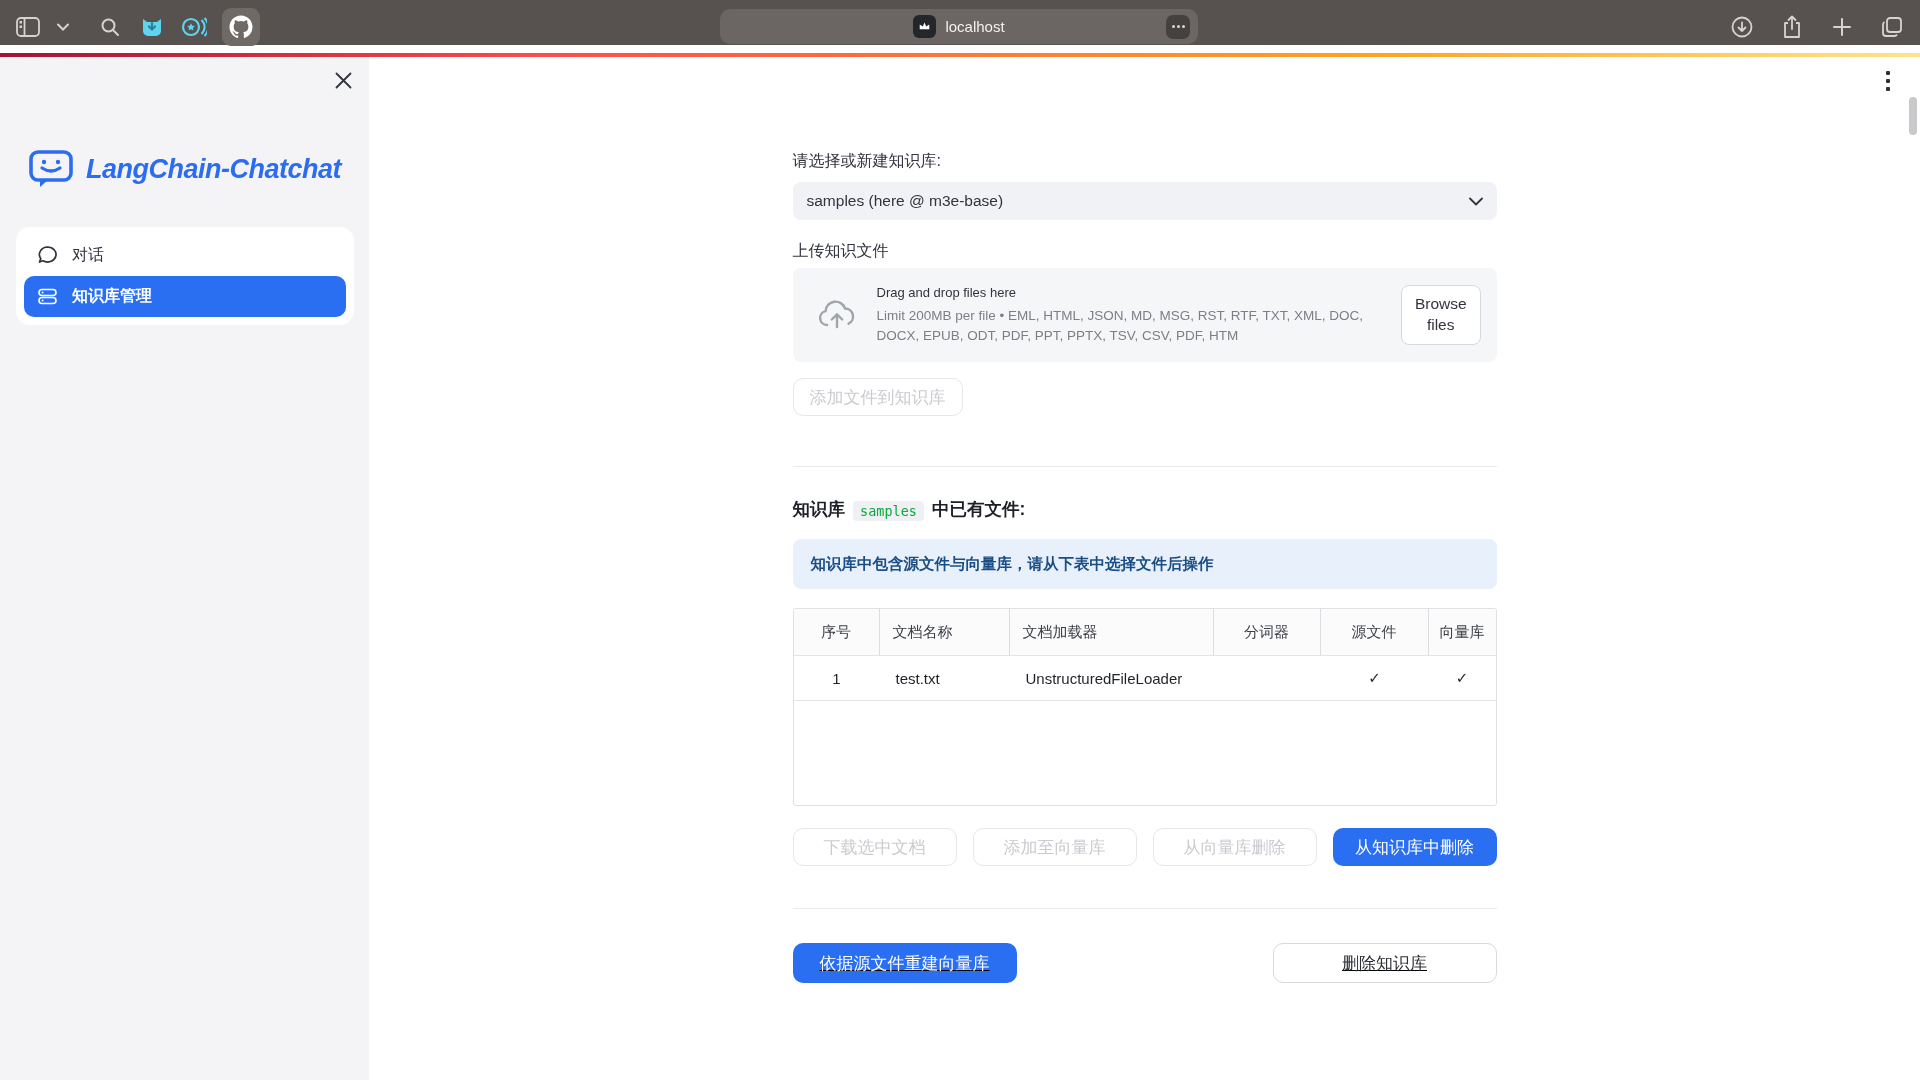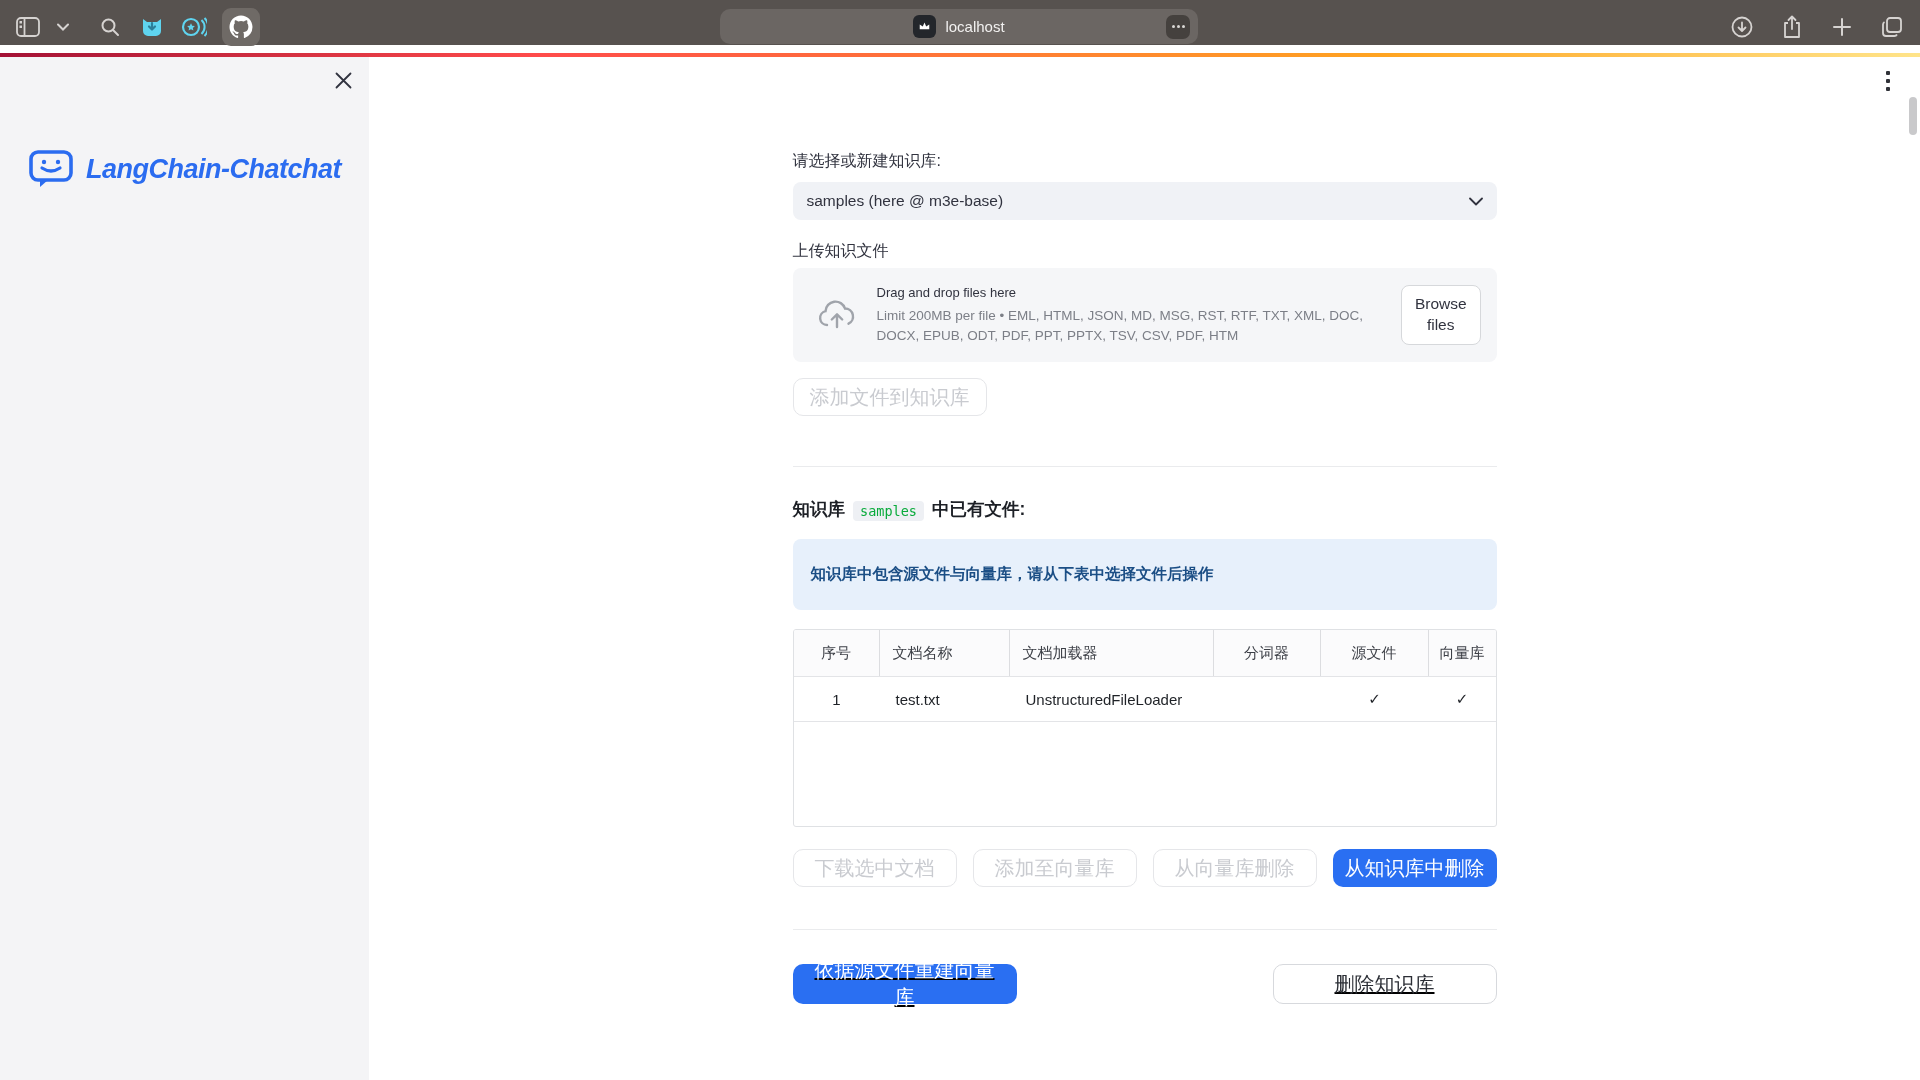--- a/index.html
+++ b/index.html
@@ -71,37 +71,37 @@
     align-items:center; padding:0 16px 0 24px; }
   .dz-text { margin-left:20px; width:560px; }
   .dz-title { font-size:13px; color:#31333f; margin-bottom:6px; }
   .dz-limit { font-size:13.5px; color:#7c7f87; line-height:1.45; max-width:560px; }
   .browse-btn { margin-left:auto; width:84px; min-height:60px; background:#ffffff;
     border:1px solid #d6d8db; border-radius:8px; font-size:15.5px; color:#31333f;
     display:flex; align-items:center; justify-content:center; text-align:center;
     line-height:1.35; cursor:pointer; padding:6px; }
 
   .btn { display:inline-flex; align-items:center; justify-content:center;
-    height:38px; border-radius:10px; font-size:20px; cursor:pointer;
+    height:38px; border-radius:10px; font-size:17px; cursor:pointer;
     background:#fff; border:1px solid #e5e6e9; color:#c9cbd0; padding:0 16px;text-align:center; }
   .btn.primary { background:#2a6ff2; border:none; color:#ffffff; }
   .btn.secondary { border:1px solid #d7d9dd; color:#2b2e35; }
   .add-files-btn { margin-top:16px; }
 
   .divider { border:none; border-top:1px solid #eaebed; }
   .hr1 { margin-top:50px; margin-bottom:30px; }
   .hr2 { margin-top:42px; margin-bottom:34px; }
 
   .kb-heading { font-size:17.5px; font-weight:700; color:#1d2026;
     display:flex; align-items:flex-end; }
   .kb-code { font-family:"DejaVu Sans Mono","Liberation Mono",monospace;
     font-size:13.5px; font-weight:400; color:#09ab3b; background:#eef0f4;
     border-radius:4px; padding:2px 7px; margin:0 8px; }
 
-  .infobox { margin-top:18px; height:71px; background:#e7f0fb; border-radius:8px;
+  .infobox { margin-top:18px; height:50px; background:#e7f0fb; border-radius:8px;
     display:flex; align-items:center; padding-left:18px; }
   .infobox span { color:#1b4e85; font-size:15.5px; font-weight:600; }
 
   .file-table { margin-top:19px; height:198px; border:1px solid #dfe1e4;
     border-radius:3px; background:#fff; overflow:hidden; }
   .t-row { display:grid; grid-template-columns:86px 130px 204px 107px 108px 1fr; }
   .t-head { height:46px; background:#fbfbfc; }
   .t-head .t-cell { font-weight:500; color:#3c3f46; border-right:1px solid #dcdde0; }
   .t-head .t-cell:last-child { border-right:none; }
   .t-body-row { height:46px; border-top:1px solid #e3e4e7;
@@ -220,20 +220,41 @@
           <rect x="2" y="3" width="40" height="28" rx="7" fill="none" stroke="#2b6cf0" stroke-width="3.6"></rect>
           <circle cx="15" cy="13" r="2.2" fill="#2b6cf0"></circle>
           <circle cx="29" cy="13" r="2.2" fill="#2b6cf0"></circle>
           <path d="M13 19 q9 6 18 0" fill="none" stroke="#2b6cf0" stroke-width="3.2" stroke-linecap="round"></path>
           <path d="M11 31 L11 38 L19 31 Z" fill="#2b6cf0"></path>
         </svg>
     </span>
     <span class="logo-text">LangChain-Chatchat</span>
   </div>
 
+  <div class="nav-card">
+    <div class="nav-item">
+      <span>
+        <svg width="21" height="21" viewBox="0 0 21 21">
+            <path d="M10.5 2 a8.5 7.5 0 1 1 -4.6 13.8 L2.5 17 L3.8 13.6 A8.5 7.5 0 0 1 10.5 2 Z" fill="none" stroke="#31333f" stroke-width="1.7" stroke-linejoin="round"></path>
+          </svg>
+      </span>
+      <span>对话</span>
+    </div>
+    <div class="nav-item active">
+      <span>
+        <svg width="21" height="21" viewBox="0 0 21 21">
+            <rect x="2" y="3.5" width="17" height="6" rx="3" fill="none" stroke="#ffffff" stroke-width="1.6"></rect>
+            <rect x="2" y="11.5" width="17" height="6" rx="3" fill="none" stroke="#ffffff" stroke-width="1.6"></rect>
+            <circle cx="5.6" cy="6.5" r="0.9" fill="#ffffff"></circle>
+            <circle cx="5.6" cy="14.5" r="0.9" fill="#ffffff"></circle>
+          </svg>
+      </span>
+      <span>知识库管理</span>
+    </div>
+  </div>
 </div>
 
 <div class="main">
   <div class="kebab">
       <i></i>
       <i></i>
       <i></i>
     </div>
   <div class="scroll-thumb"></div>
 

